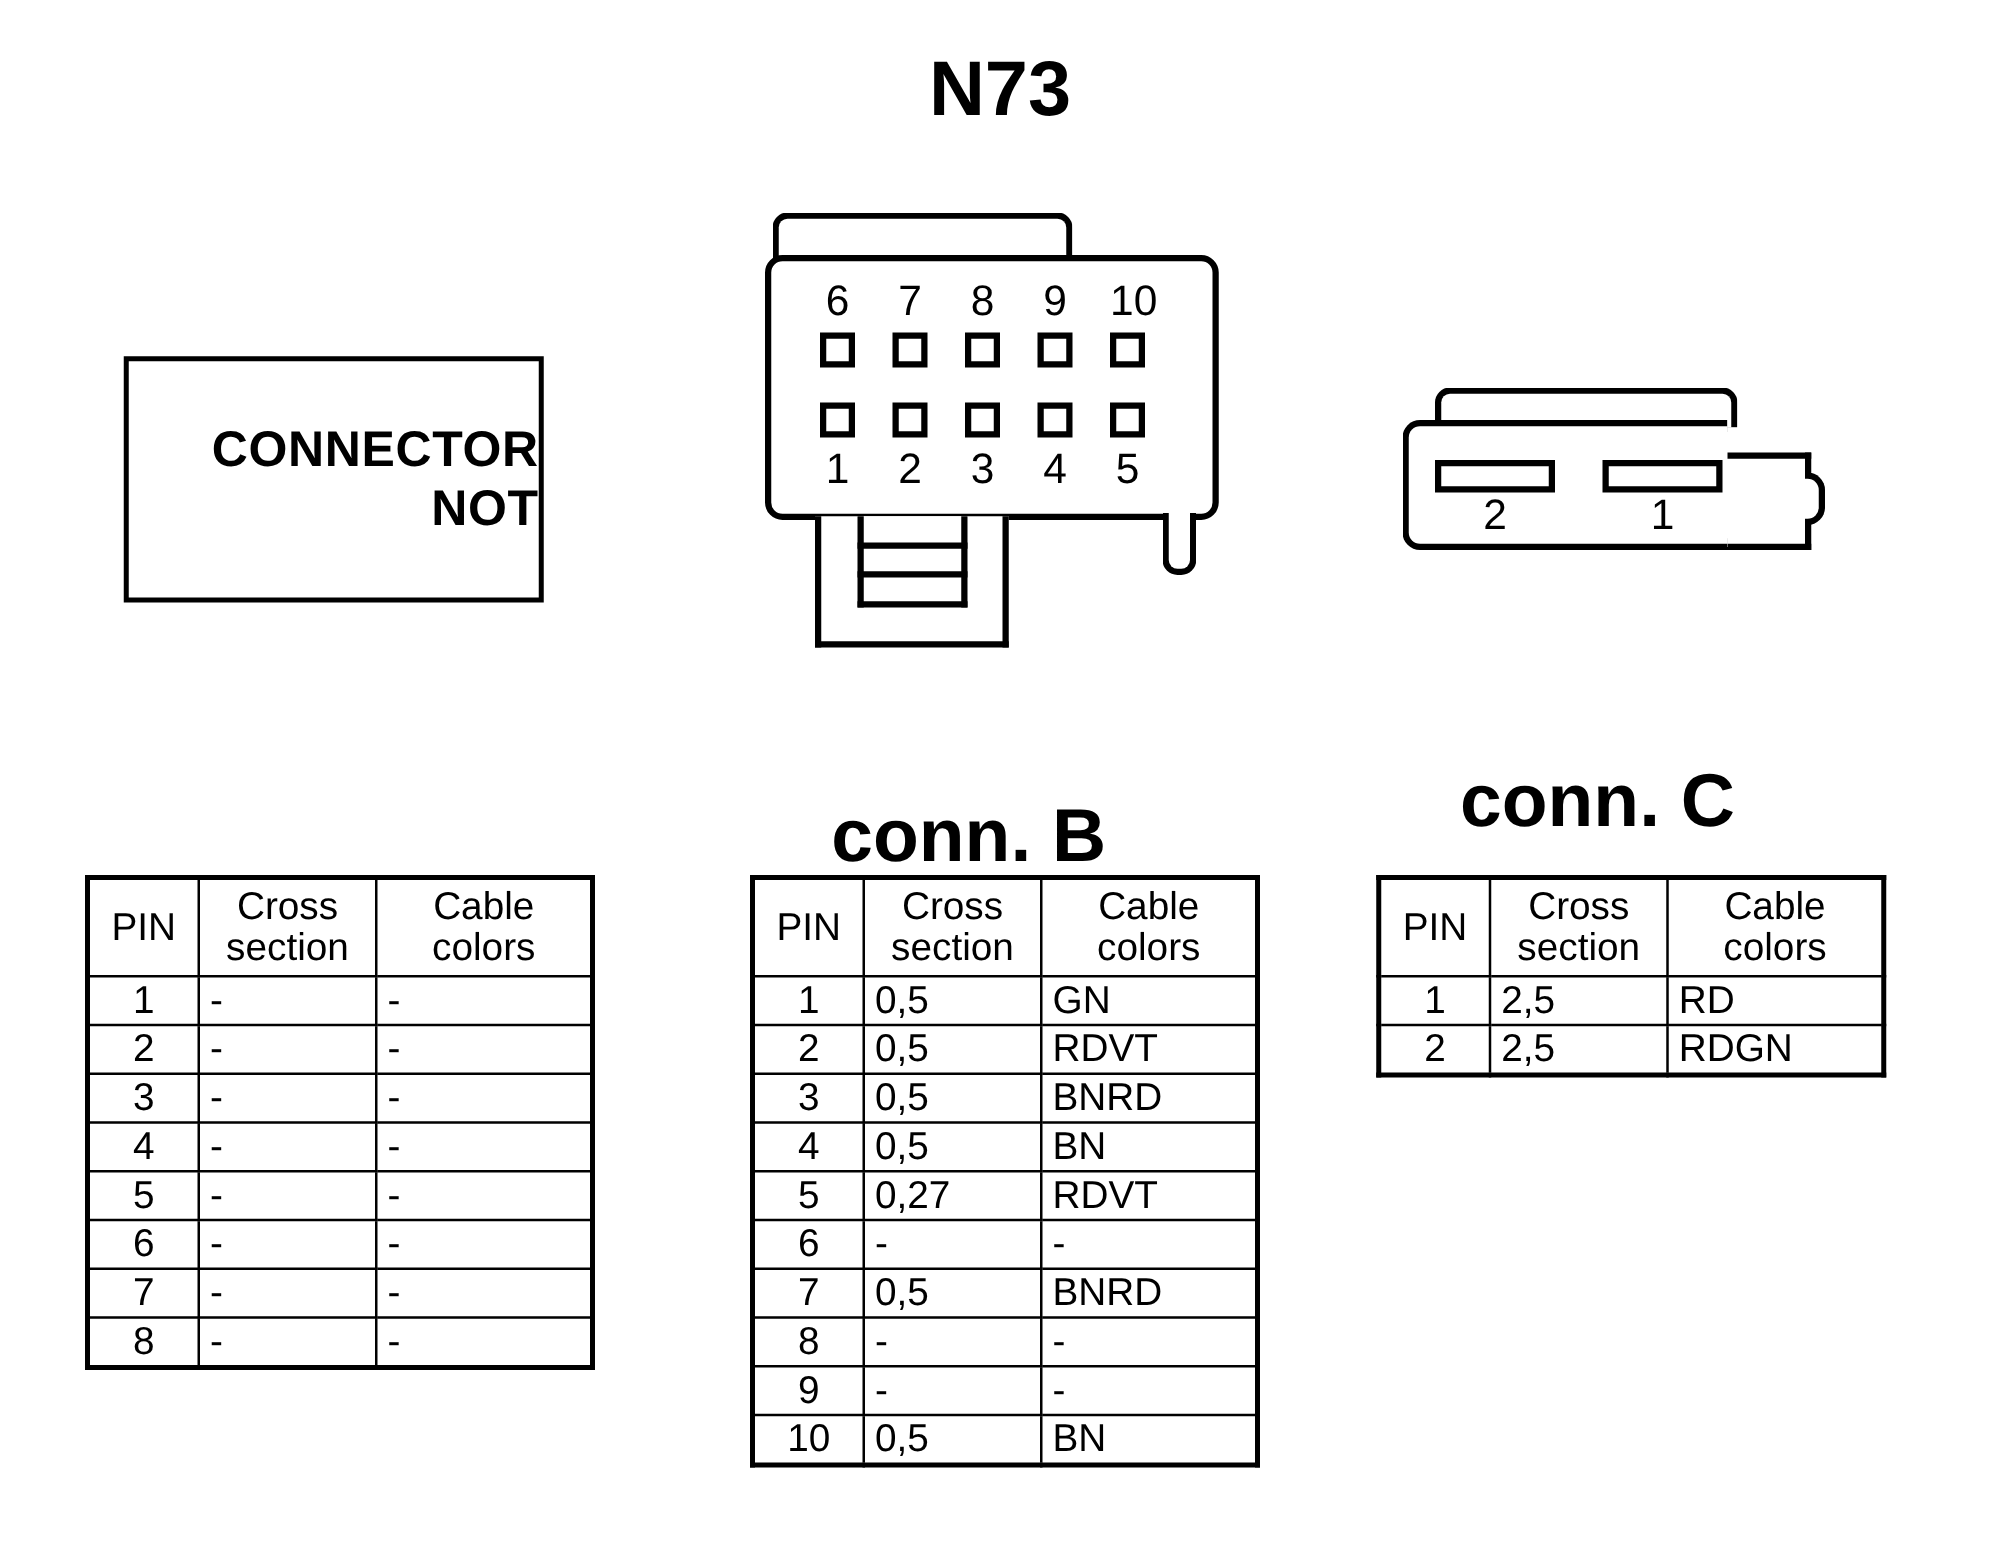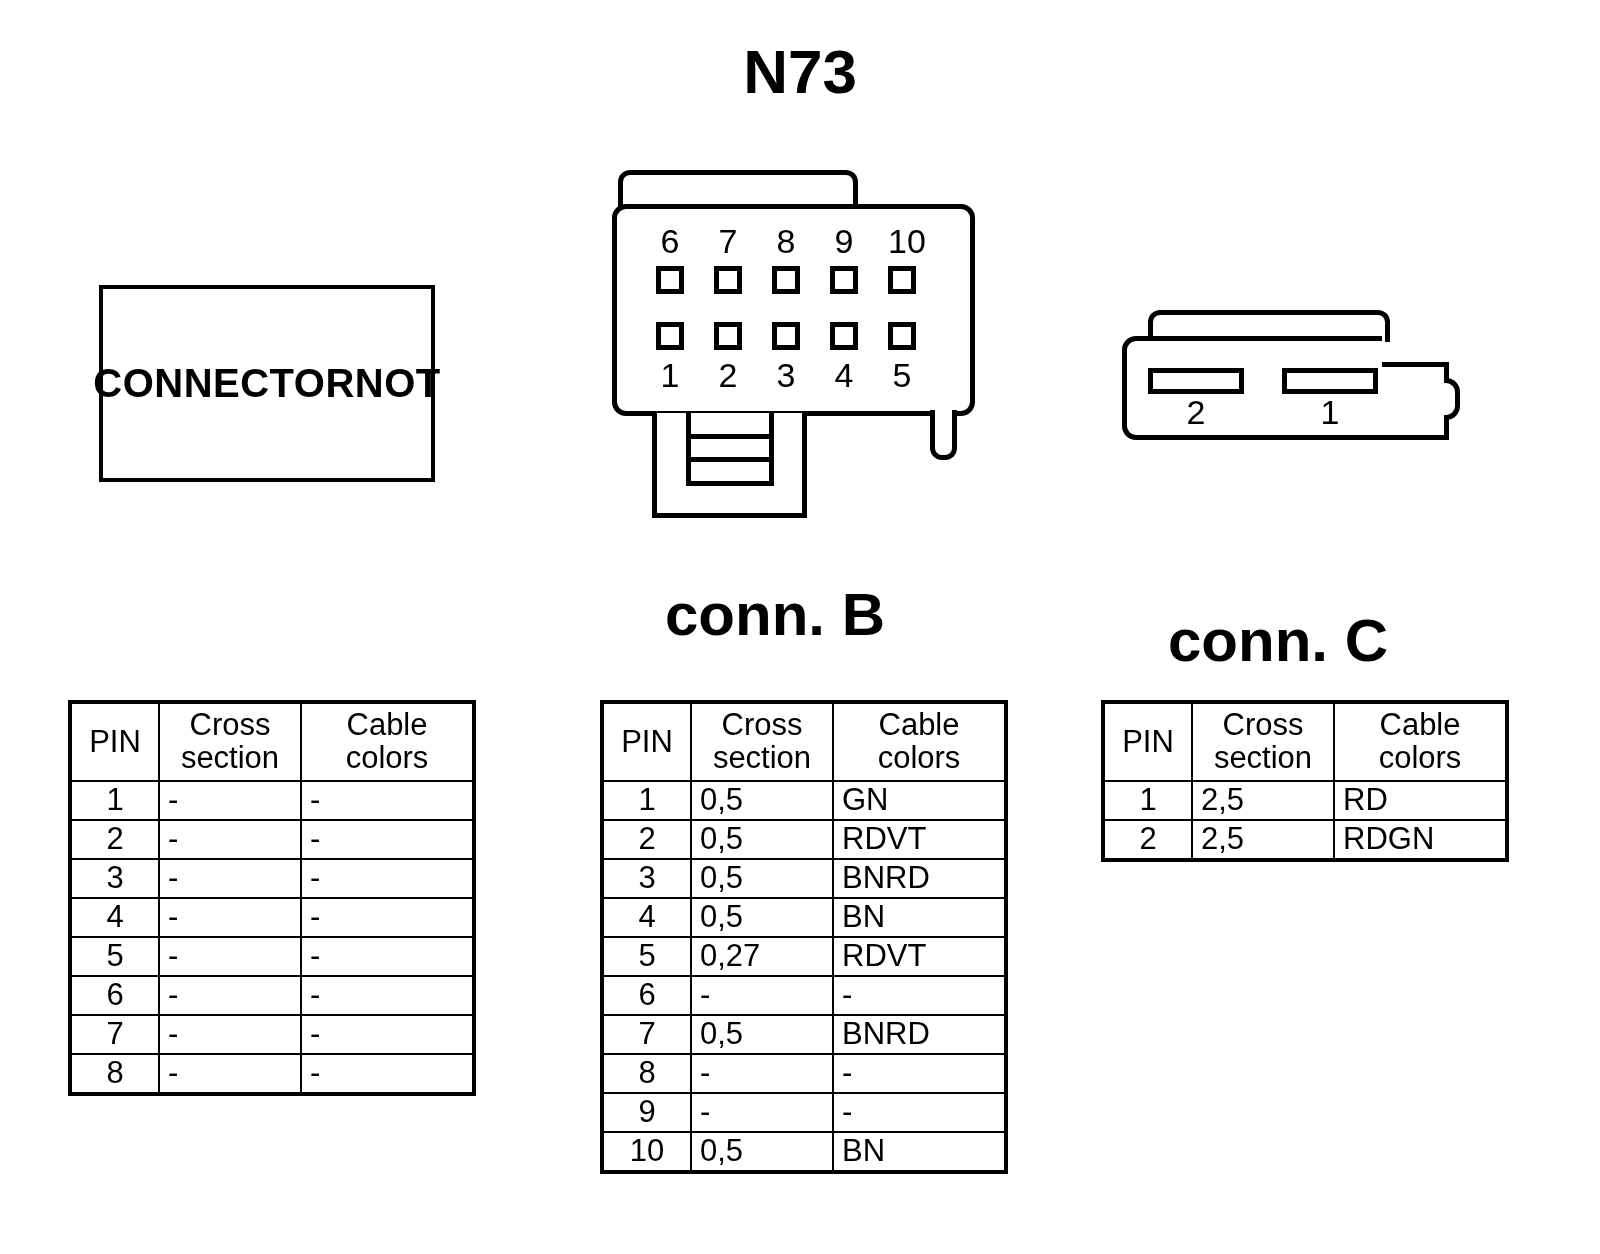--- a/index.html
+++ b/index.html
@@ -34,22 +34,22 @@
   
   .cna-box {
     position: absolute;
     left: 99px;
     top: 285px;
     width: 336px;
     height: 197px;
     border: 4px solid #000;
     box-sizing: border-box;
     display: flex;
-    flex-direction: row;
-    align-items: center;
+    flex-direction: column;
+    align-items: flex-end;
     justify-content: center;
     line-height: 1.17;
   }
   .cna-line {
     font-size: 40px;
     font-weight: bold;
     letter-spacing: 0.5px;
     white-space: nowrap;
   }
 
@@ -230,21 +230,21 @@
   .connC-slot-lbl.l1 { left: 192px; }
 
   
   .conn-heading {
     position: absolute;
     font-size: 60px;
     font-weight: bold;
     white-space: nowrap;
   }
   .heading-a { left: 128px; top: 606px; }
-  .heading-b { left: 665px; top: 580px; }
+  .heading-b { left: 665px; top: 634px; }
   .heading-c { left: 1168px; top: 606px; }
 
   
   .pintable {
     position: absolute;
     border-collapse: collapse;
     border: 4px solid #000;
     background: #fff;
     table-layout: fixed;
     padding-left: 48px;

